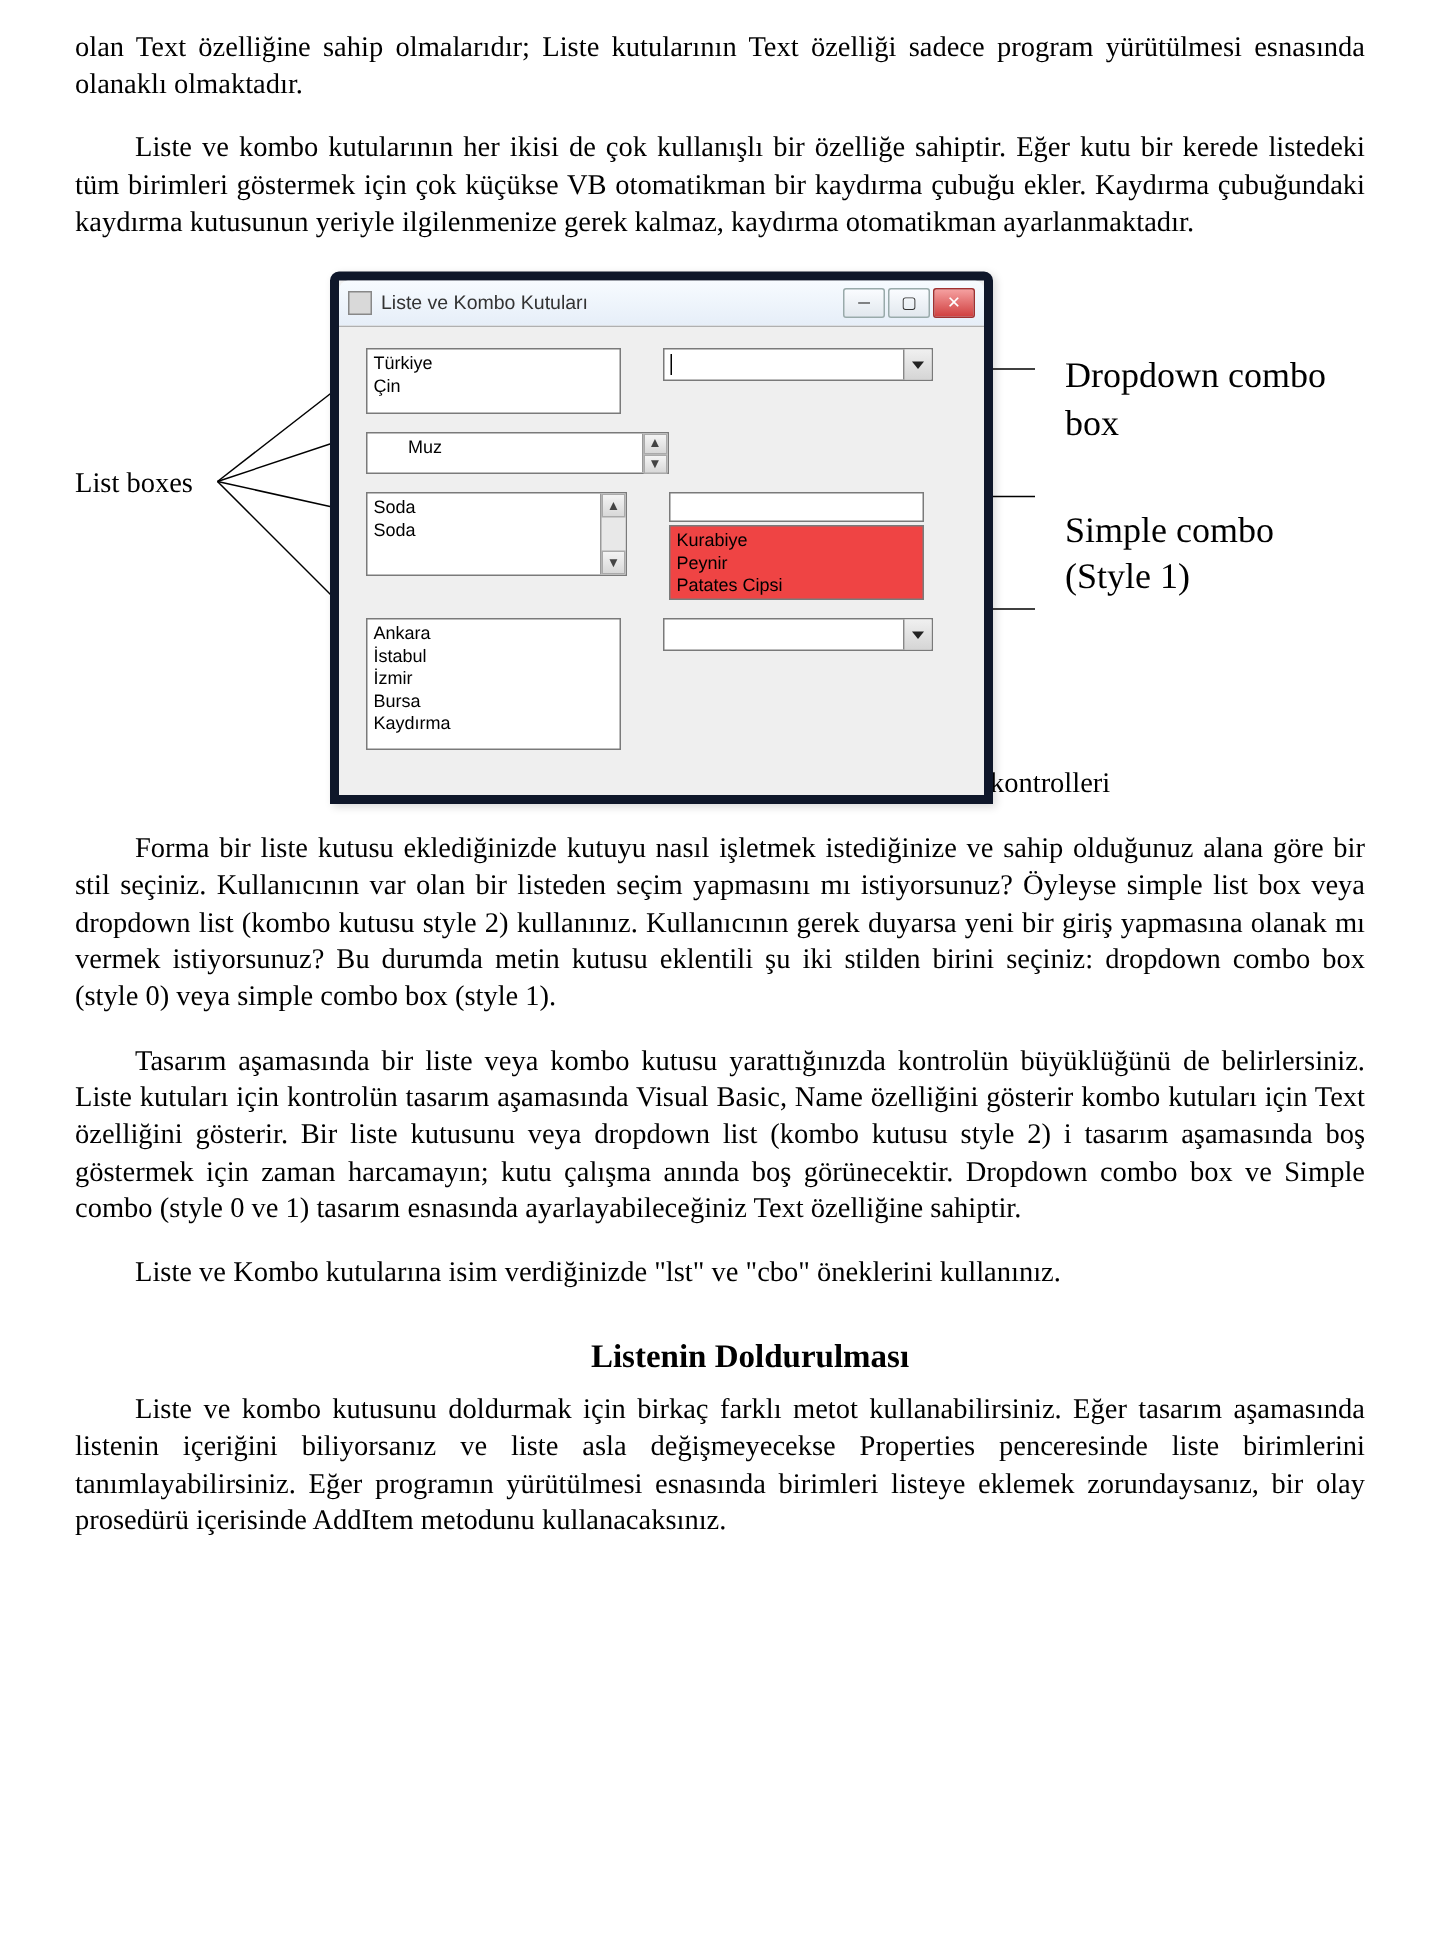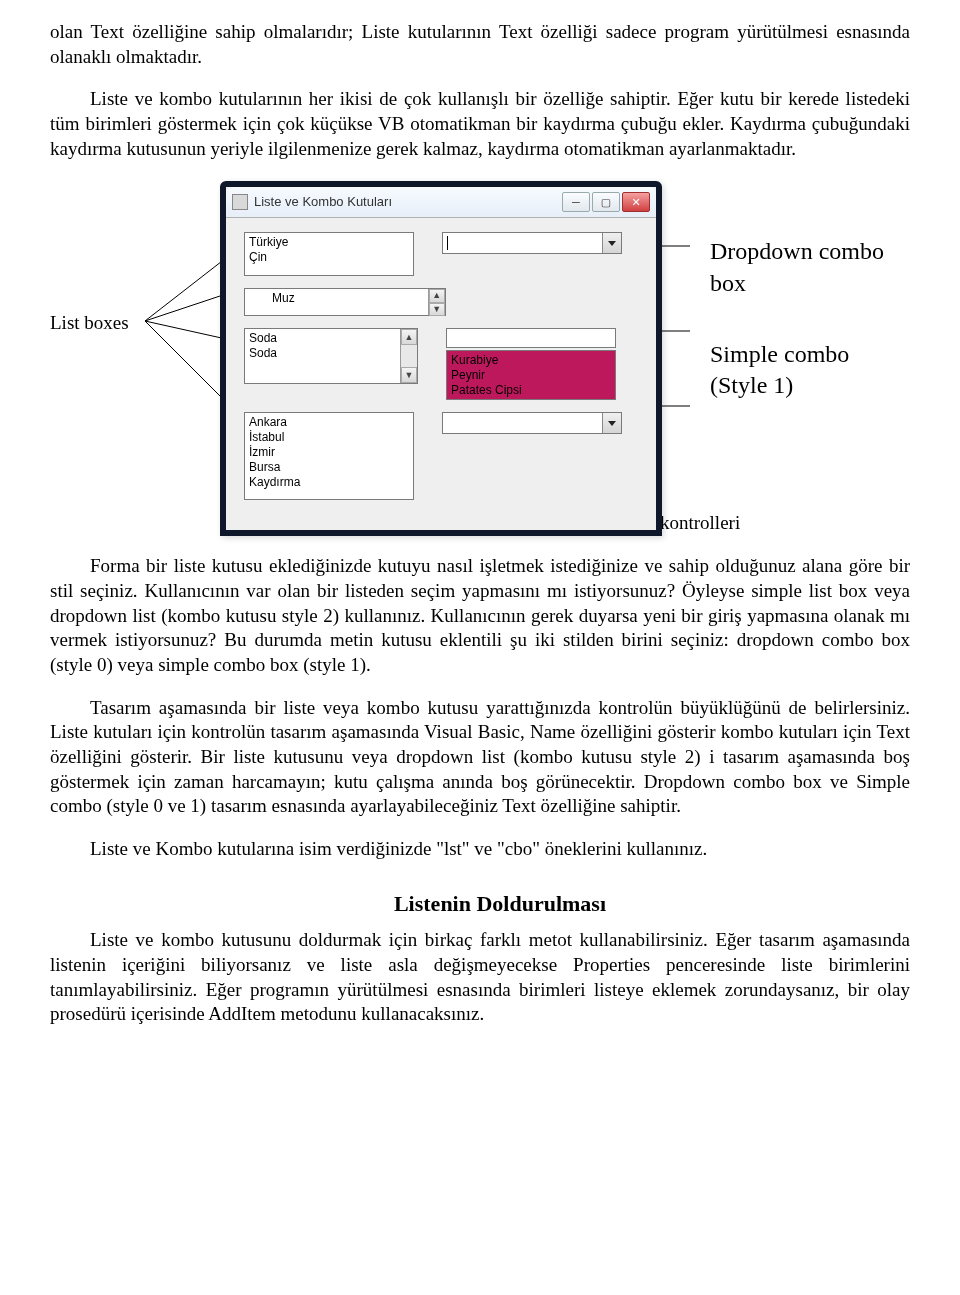--- a/index.html
+++ b/index.html
@@ -124,21 +124,21 @@
   .sc-input {
     width: 100%; height: 20px;
     border: 1px solid #7a7a7a;
     background: #fff;
     box-sizing: border-box;
     margin-bottom: 2px;
   }
   .sc-list {
     width: 100%;
     border: 1px solid #7a7a7a;
-    background: #be185d;
+    background: #ef4444;
     box-sizing: border-box;
     padding: 2px 4px;
     font-size: 12px;
     line-height: 1.25;
     height: 50px;
   }
   .vscroll {
     position: absolute; right:0; top:0; width:16px; height:100%;
     border-left:1px solid #999;
     background:#e8e8e8;

